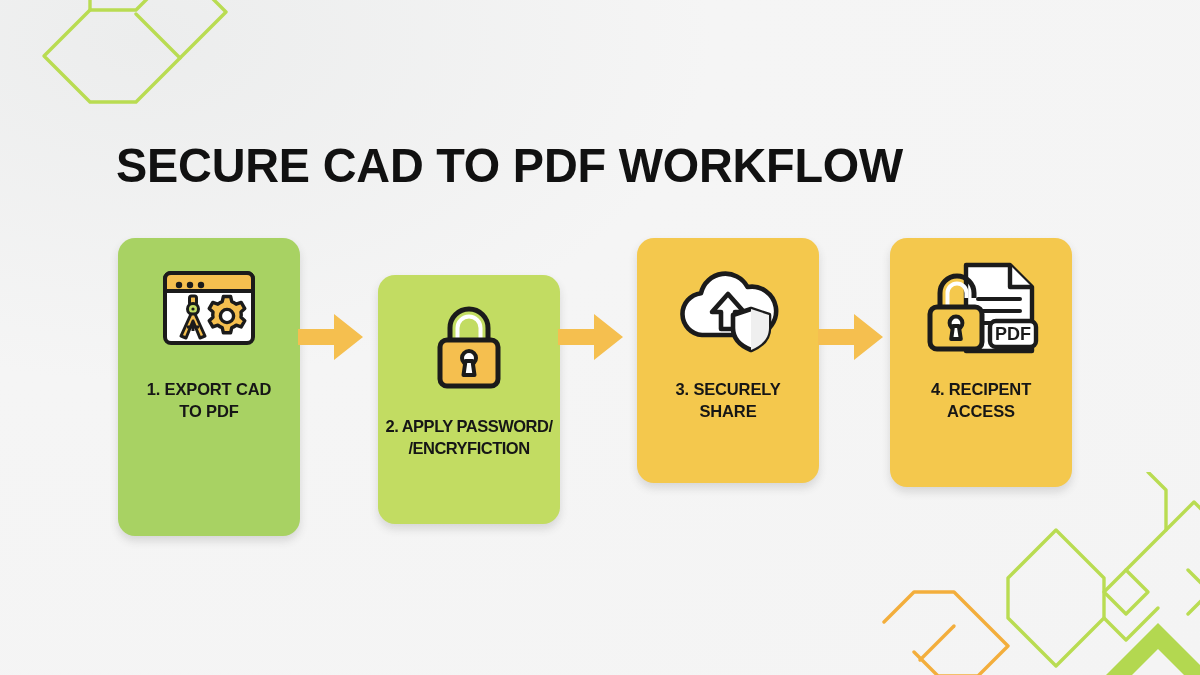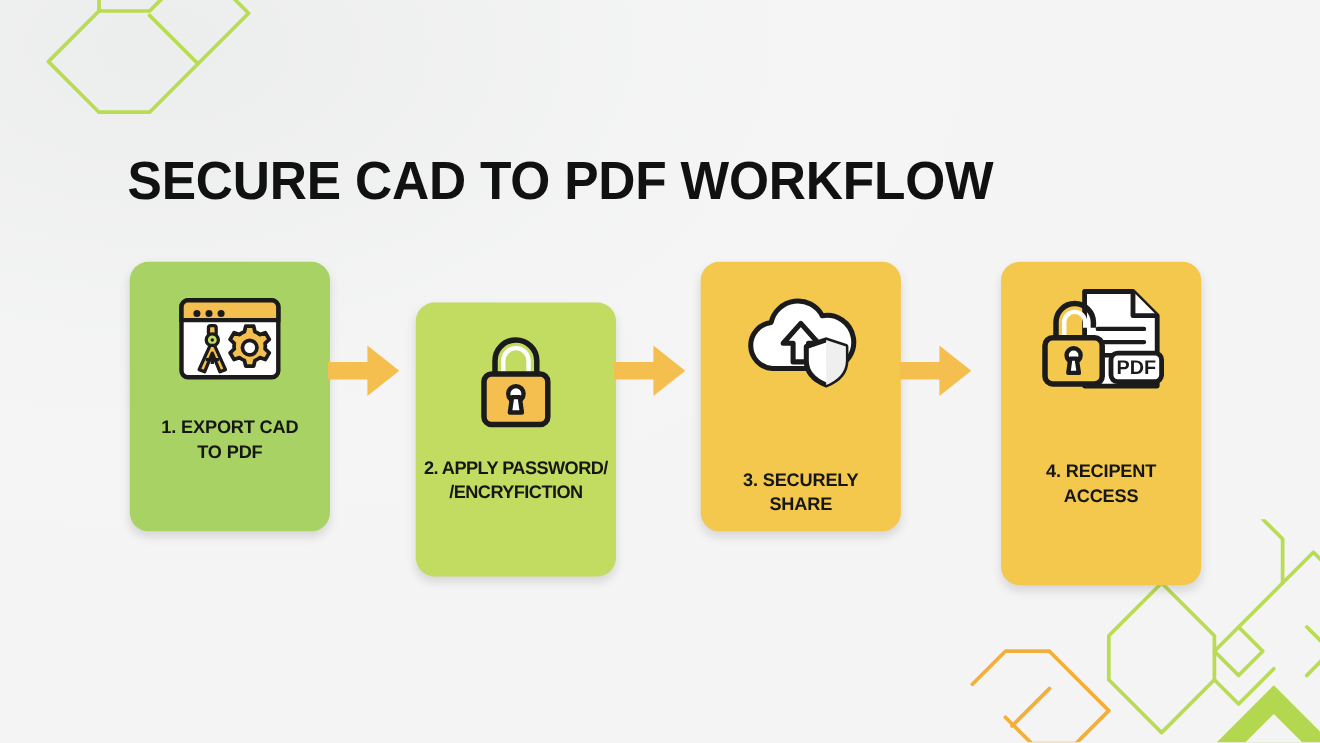--- a/index.html
+++ b/index.html
@@ -82,24 +82,24 @@
     font-weight: 700;
     color: #161616;
     text-align: center;
     letter-spacing: -0.15px;
     padding: 0 6px;
     white-space: pre-line;
     font-family: "Liberation Sans", sans-serif;
   }
 
   
-  .card-1 { left: 0px;   height: 245px; }
+  .card-1 { left: 0px;   height: 298px; }
   .card-2 { left: 260px; height: 249px; }
-  .card-3 { left: 519px; height: 245px; gap: 48px; }
-  .card-4 { left: 792px; height: 294px; gap: 40px; }
+  .card-3 { left: 519px; height: 245px; }
+  .card-4 { left: 772px; height: 249px; }
 
   .card-2 .label { letter-spacing: -0.5px; }
 
   .arrow {
     position: absolute;
     top: 74px;
     width: 66px;
     height: 50px;
   }
   .arrow-1 { left: 180px; }

